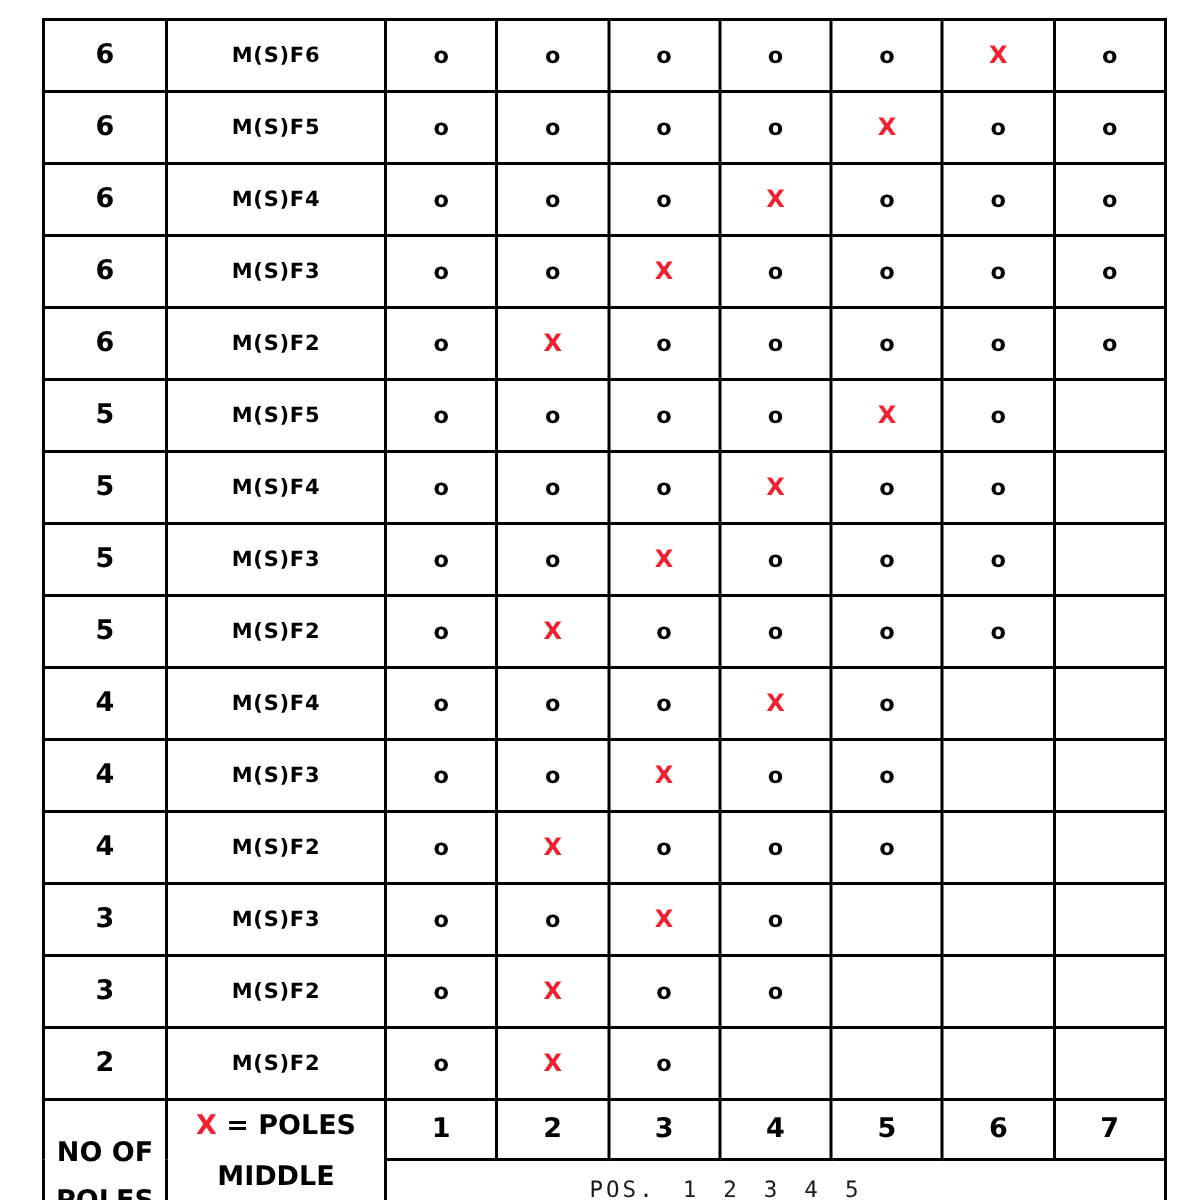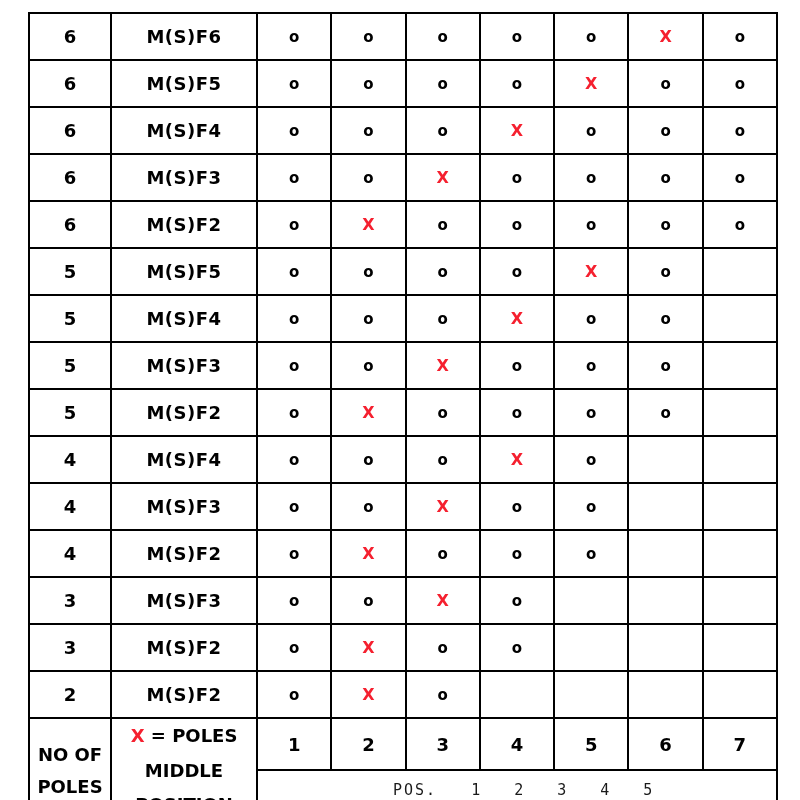--- a/index.html
+++ b/index.html
@@ -2,30 +2,30 @@
 <html style="--xcolor: #f5202f;"><head>
 <meta charset="utf-8">
 <style>
   html,body{margin:0;padding:0;background:#ffffff;}
   body{width:800px;height:800px;position:relative;font-family:"DejaVu Sans",sans-serif;color:#000;}
   .page{position:absolute;left:28px;top:12px;}
   table.flange{border-collapse:collapse;table-layout:fixed;width:750px;height:776px;}
   table.flange td{border:2.5px solid #000;text-align:center;vertical-align:middle;padding:0;font-weight:700;overflow:hidden;}
   tr.data-row{height:37px;}
   td.c-poles{font-size:18px;}
-  td.c-label{font-size:18px;letter-spacing:0.5px;}
+  td.c-label{font-size:14px;letter-spacing:0.5px;}
   td.c-mark{font-size:15px;}
   td.c-mark.x{color:var(--xcolor);font-size:16px;}
-  tr.pos-header-row{height:52px;}
+  tr.pos-header-row{height:40px;}
   td.pos-h{font-size:18px;}
   td.legend-poles{font-size:18px;line-height:1.75;}
   td.legend-x{font-size:18px;line-height:1.9;}
   .xred{color:var(--xcolor);}
   td.drawing-cell{position:relative;vertical-align:top;}
-  .pos-caption{position:absolute;top:10px;left:135px;display:flex;align-items:center;gap:16px;
+  .pos-caption{position:absolute;top:10px;left:135px;display:flex;align-items:center;gap:0;
     font-family:"DejaVu Sans Mono",monospace;font-weight:400;font-size:15px;color:#1a1a1a;letter-spacing:2px;}
   .pos-caption .num{margin-left:18px;letter-spacing:0;}
 </style>
 </head>
 <body>
 
 <div class="page">
   <table class="flange">
     <colgroup>
       <col style="width:82px">

